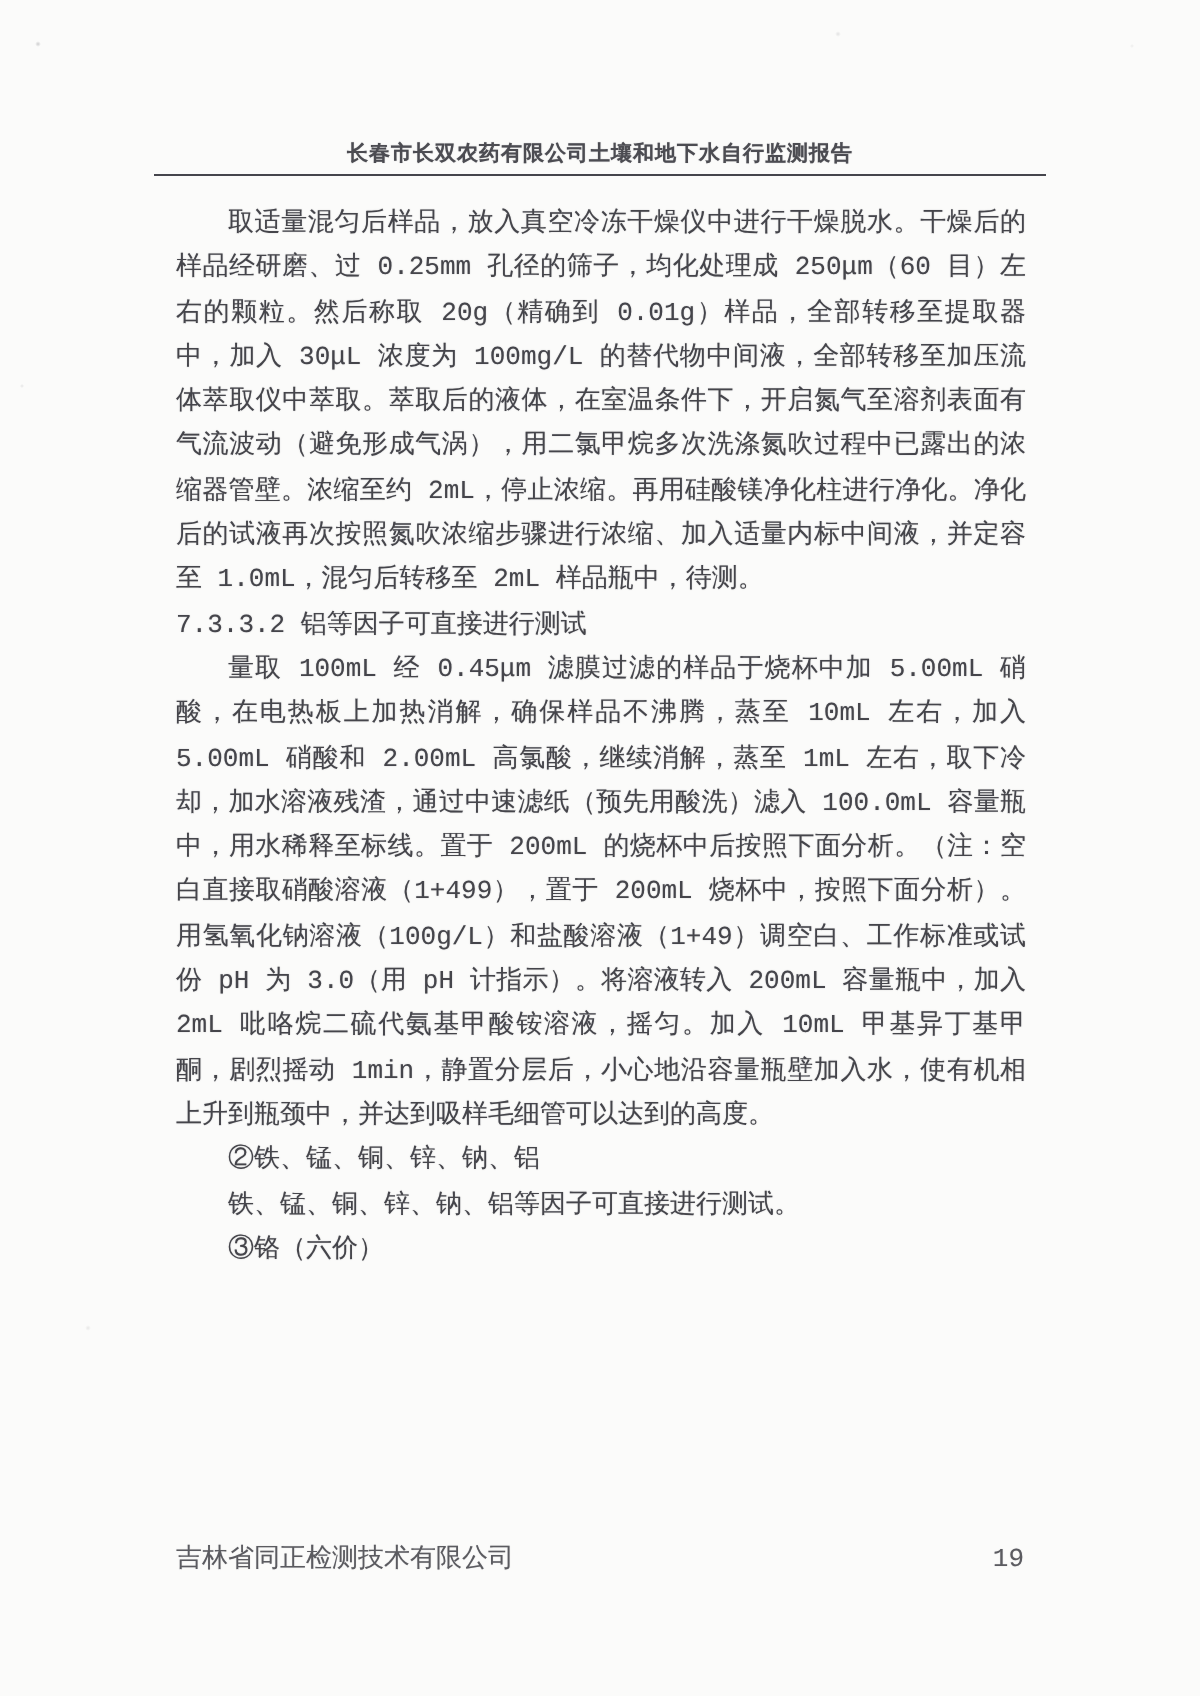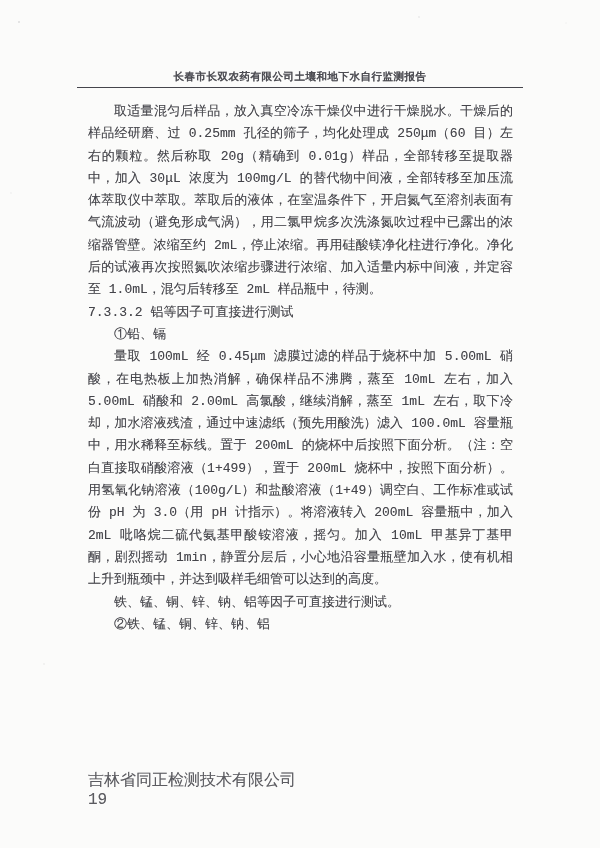--- a/index.html
+++ b/index.html
@@ -60,43 +60,42 @@
   .para.indent { text-indent: 2em; }
   .para.heading { text-indent: 0; }
   .page-footer {
     position: absolute;
     top: 770px;
     left: 88px;
     width: 424px;
     display: flex;
     justify-content: space-between;
     align-items: baseline;
-    font-size: 16px;
+    font-size: 13px;
     color: #5b5b60;
     text-shadow: 0 0 0.5px rgba(110,110,115,0.4);
-    flex-direction: column;
   }
 </style>
 </head>
 <body>
 
 <div class="page">
 
   <header class="page-header">
     <div class="header-title">长春市长双农药有限公司土壤和地下水自行监测报告</div>
     <div class="header-rule"></div>
   </header>
 
   <main class="page-body">
       <div class="para indent">取适量混匀后样品，放入真空冷冻干燥仪中进行干燥脱水。干燥后的样品经研磨、过 0.25mm 孔径的筛子，均化处理成 250μm（60 目）左右的颗粒。然后称取 20g（精确到 0.01g）样品，全部转移至提取器中，加入 30μL 浓度为 100mg/L 的替代物中间液，全部转移至加压流体萃取仪中萃取。萃取后的液体，在室温条件下，开启氮气至溶剂表面有气流波动（避免形成气涡），用二氯甲烷多次洗涤氮吹过程中已露出的浓缩器管壁。浓缩至约 2mL，停止浓缩。再用硅酸镁净化柱进行净化。净化后的试液再次按照氮吹浓缩步骤进行浓缩、加入适量内标中间液，并定容至 1.0mL，混匀后转移至 2mL 样品瓶中，待测。</div>
       <div class="para heading">7.3.3.2 铝等因子可直接进行测试</div>
-      <div class="para indent">①铅、镉</div>
       <div class="para indent">量取 100mL 经 0.45μm 滤膜过滤的样品于烧杯中加 5.00mL 硝酸，在电热板上加热消解，确保样品不沸腾，蒸至 10mL 左右，加入 5.00mL 硝酸和 2.00mL 高氯酸，继续消解，蒸至 1mL 左右，取下冷却，加水溶液残渣，通过中速滤纸（预先用酸洗）滤入 100.0mL 容量瓶中，用水稀释至标线。置于 200mL 的烧杯中后按照下面分析。（注：空白直接取硝酸溶液（1+499），置于 200mL 烧杯中，按照下面分析）。用氢氧化钠溶液（100g/L）和盐酸溶液（1+49）调空白、工作标准或试份 pH 为 3.0（用 pH 计指示）。将溶液转入 200mL 容量瓶中，加入 2mL 吡咯烷二硫代氨基甲酸铵溶液，摇匀。加入 10mL 甲基异丁基甲酮，剧烈摇动 1min，静置分层后，小心地沿容量瓶壁加入水，使有机相上升到瓶颈中，并达到吸样毛细管可以达到的高度。</div>
+      <div class="para indent">②铁、锰、铜、锌、钠、铝</div>
       <div class="para indent">铁、锰、铜、锌、钠、铝等因子可直接进行测试。</div>
-      <div class="para indent">②铁、锰、铜、锌、钠、铝</div>
+      <div class="para indent">③铬（六价）</div>
     </main>
 
   <footer class="page-footer">
     <span class="footer-company">吉林省同正检测技术有限公司</span>
     <span class="footer-page-number">19</span>
   </footer>
 
 </div>
 
 </body></html>

